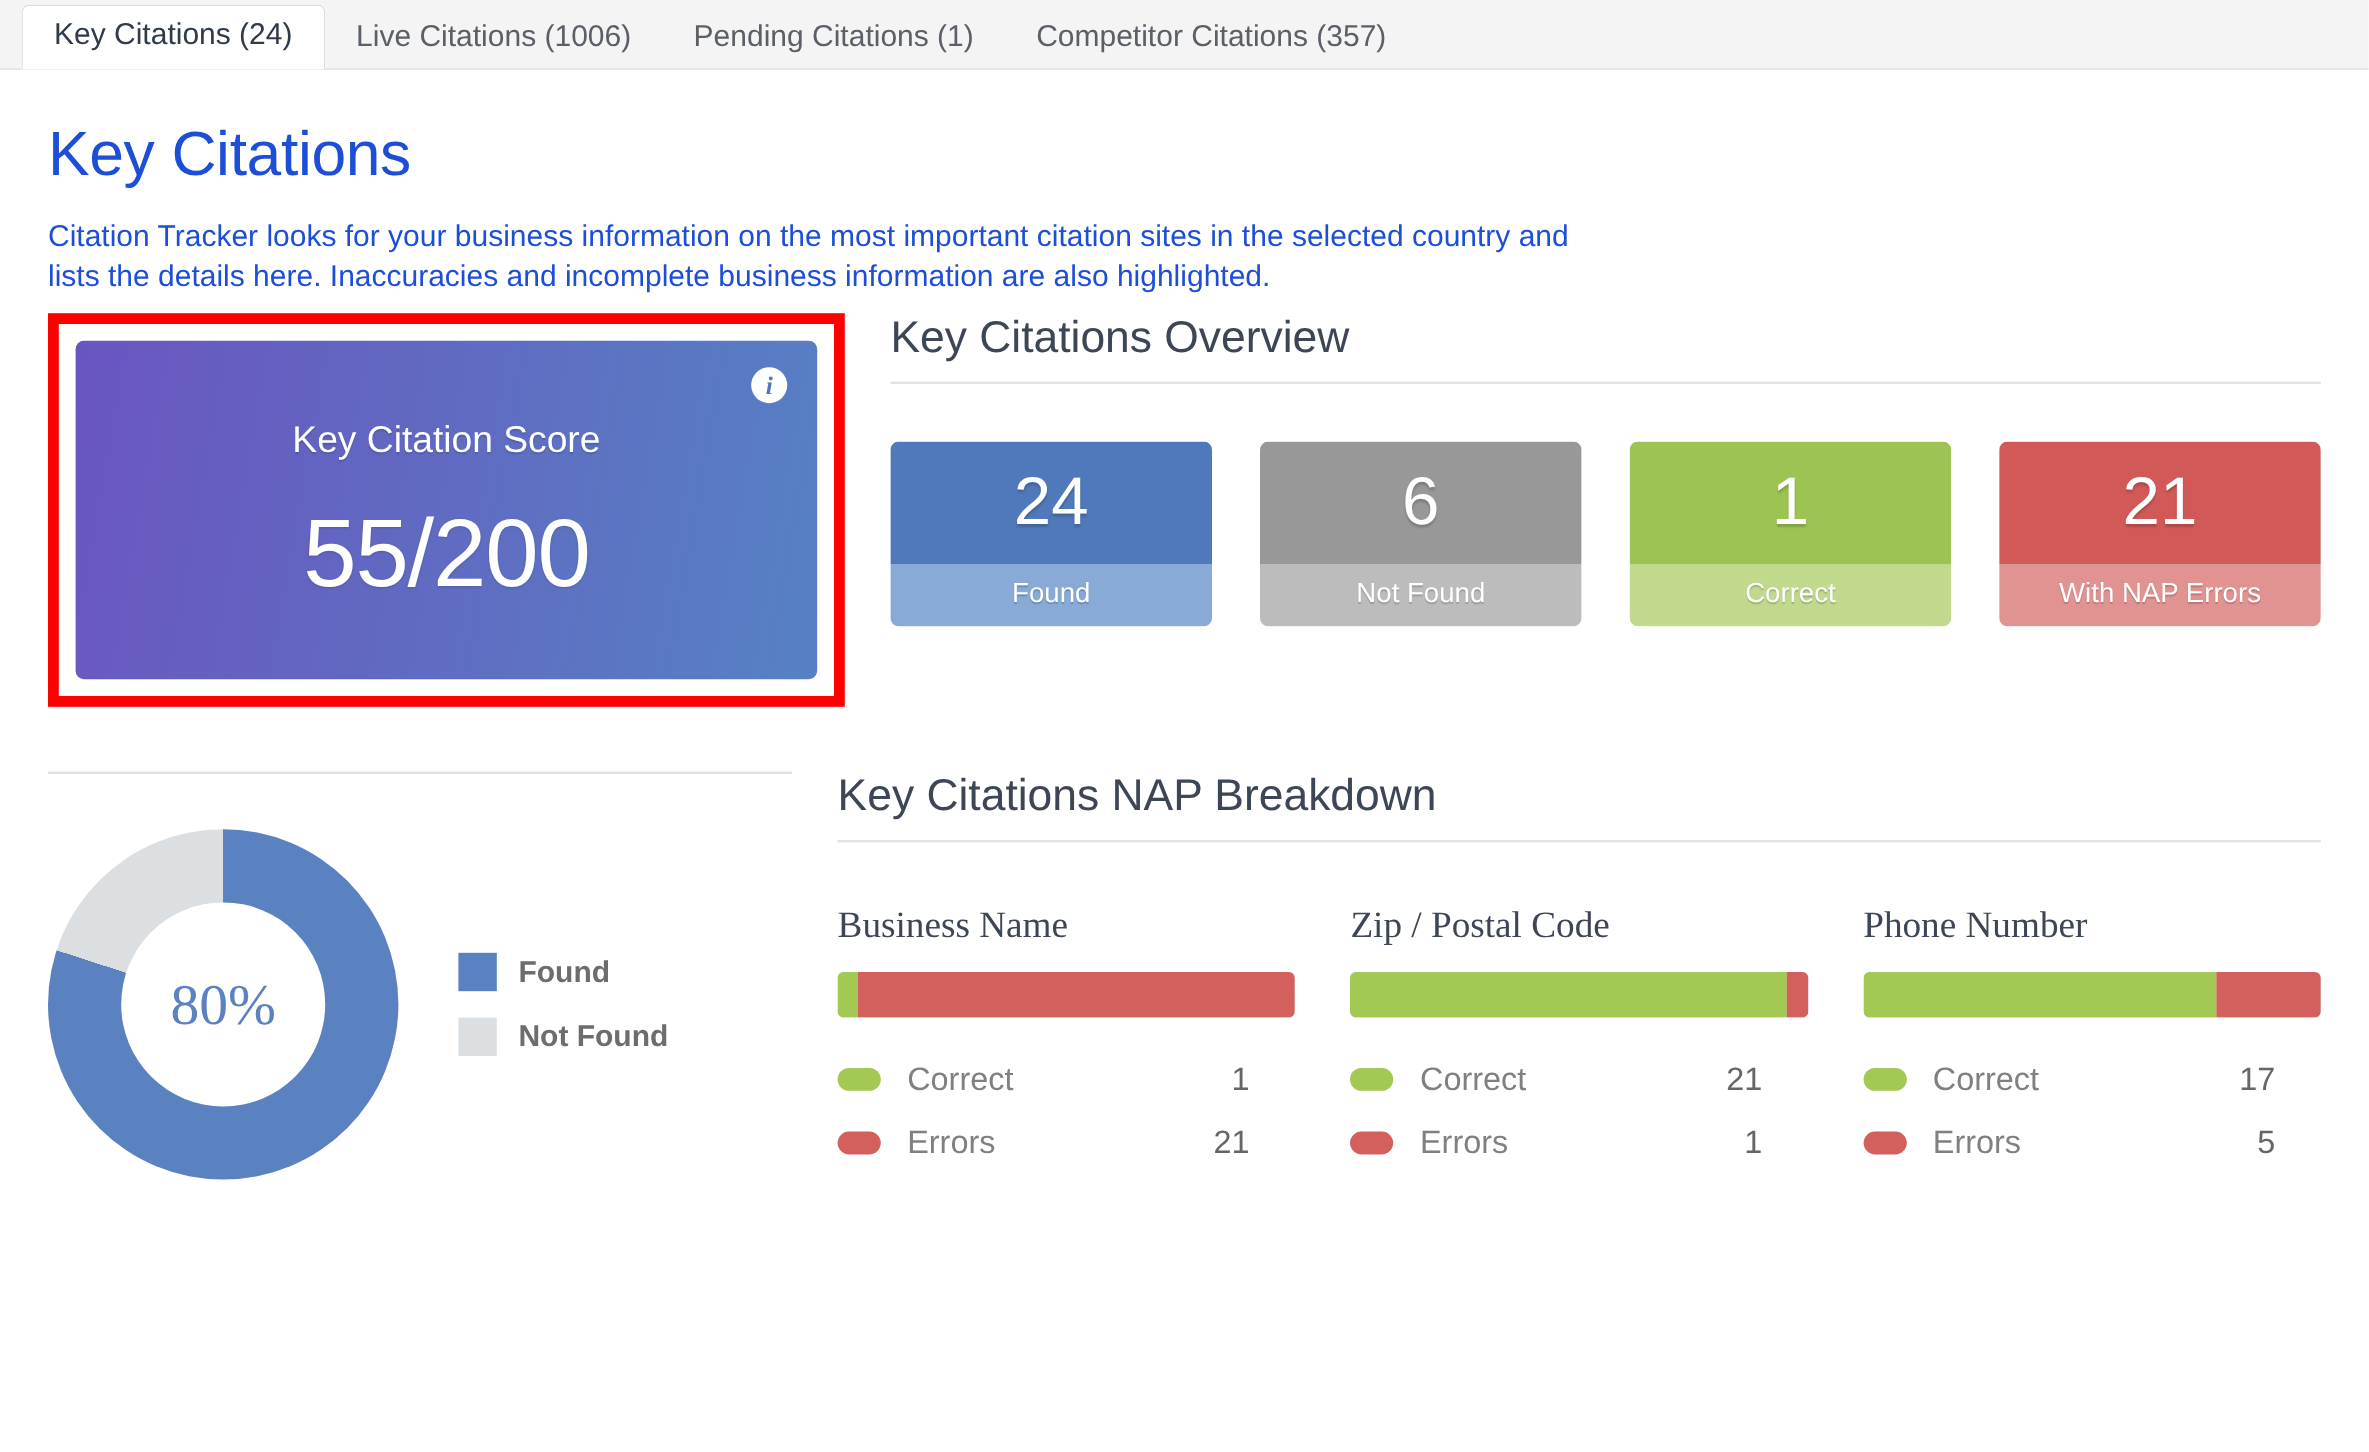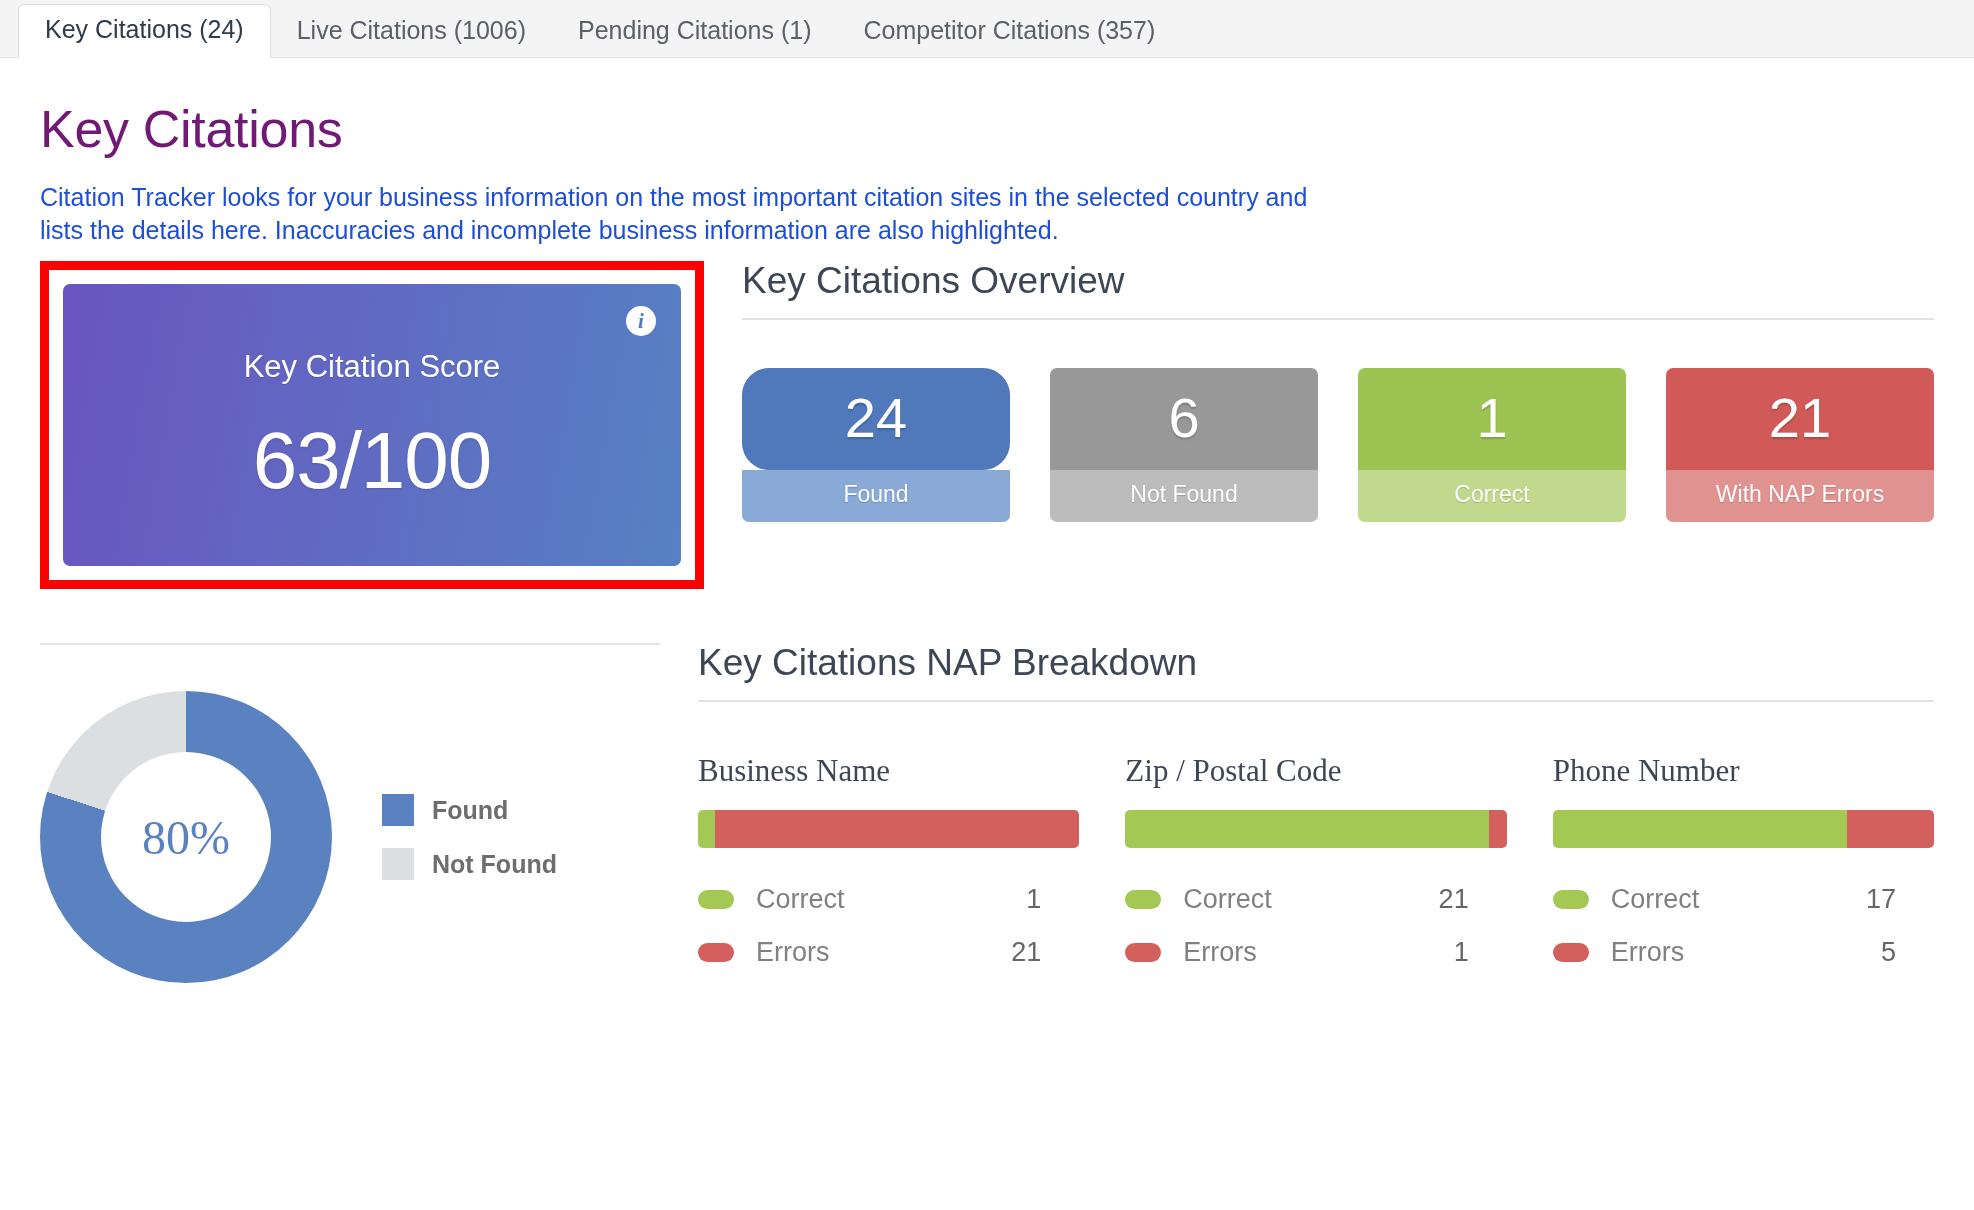--- a/index.html
+++ b/index.html
@@ -41,21 +41,21 @@
     margin-bottom: -1px;
     padding: 12px 26px 15px 26px;
   }
 
   
   .page { padding: 0 40px; position: relative; }
 
   .page-title {
     font-size: 52px;
     font-weight: 400;
-    color: #701a75;
+    color: #1d4ed8;
     letter-spacing: -0.3px;
     margin: 44px 0 0 0;
     line-height: 1.05;
   }
 
   .page-desc {
     margin-top: 24px;
     font-size: 25px;
     line-height: 1.33;
     color: #1d4ed8;
@@ -284,31 +284,31 @@
 
   <h1 class="page-title">Key Citations</h1>
   <p class="page-desc">Citation Tracker looks for your business information on the most important citation sites in the selected country and lists the details here. Inaccuracies and incomplete business information are also highlighted.</p>
 
   <div class="top-row">
 
     <div class="score-highlight" style="border-color: rgb(254, 0, 0);">
       <div class="score-card" style="background: linear-gradient(100deg, rgb(106, 85, 192) 0%, rgb(86, 129, 196) 100%);">
         <div class="info-icon">i</div>
         <div class="score-label">Key Citation Score</div>
-        <div class="score-value">63/100</div>
+        <div class="score-value">55/200</div>
       </div>
     </div>
 
     <div class="section">
       <div class="section-title">Key Citations Overview</div>
       <div class="section-rule"></div>
 
       <div class="stat-grid">
         <div class="stat-card">
-          <div class="stat-num" style="background: rgb(79, 121, 186); border-radius: 27px;">24</div>
+          <div class="stat-num" style="background: rgb(79, 121, 186);">24</div>
           <div class="stat-lbl" style="background: rgb(137, 169, 214);">Found</div>
         </div>
         <div class="stat-card">
           <div class="stat-num" style="background: rgb(152, 152, 152);">6</div>
           <div class="stat-lbl" style="background: rgb(188, 188, 188);">Not Found</div>
         </div>
         <div class="stat-card">
           <div class="stat-num" style="background: rgb(157, 196, 82);">1</div>
           <div class="stat-lbl" style="background: rgb(193, 217, 140);">Correct</div>
         </div>

